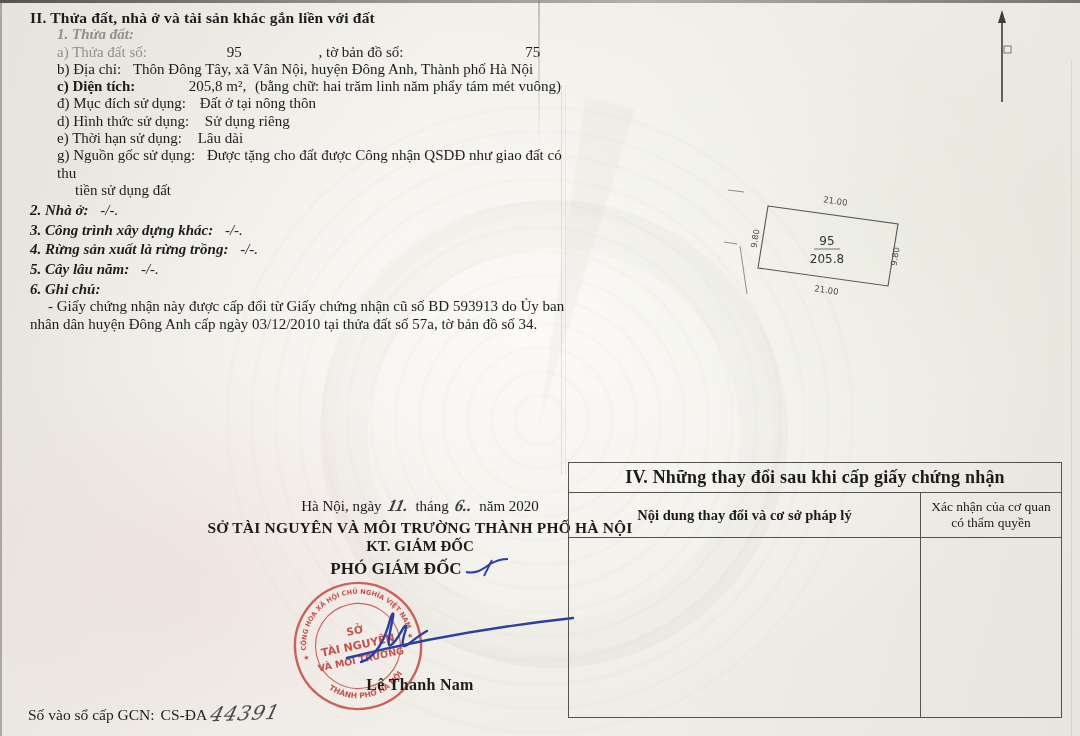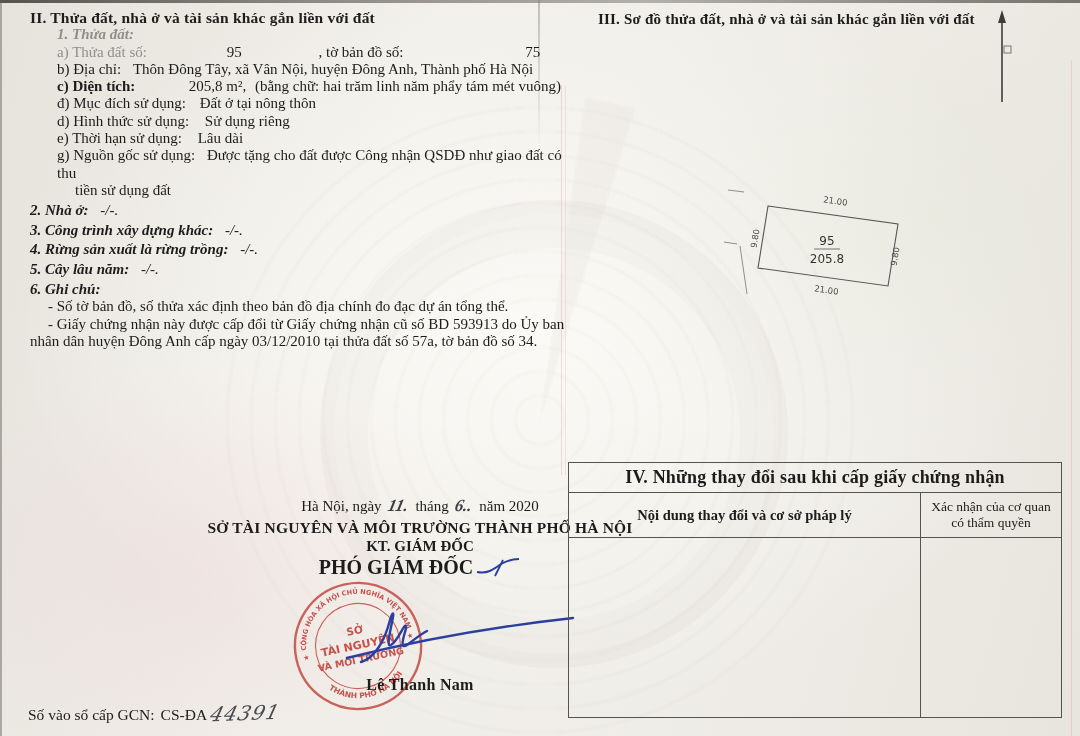--- a/index.html
+++ b/index.html
@@ -46,21 +46,21 @@
   .north{position:absolute;left:985px;top:8px;}
   .parcel{position:absolute;left:680px;top:160px;}
   .dim{font-family:"DejaVu Sans",sans-serif;font-size:8.5px;fill:#4c4c4c;}
   .pnum{font-family:"DejaVu Sans",sans-serif;font-size:12px;fill:#333;}
 
   
   .sig{position:absolute;left:178px;top:496px;width:484px;text-align:center;}
   .sig .date{font-size:15px;}
   .sig .agency{font-size:15.5px;font-weight:bold;margin-top:3px;letter-spacing:0.2px;}
   .sig .kt{font-size:15px;font-weight:bold;margin-top:1px;}
-  .sig .deputy{font-size:20px;font-weight:bold;margin-top:1px;}
+  .sig .deputy{font-size:17px;font-weight:bold;margin-top:1px;}
   .hw{font-style:italic;font-weight:600;color:#3c3e44;display:inline-block;transform:skewX(-12deg);}
   .hw-day{font-size:17px;margin:0 3px;}
   .hw-mon{font-size:17px;margin:0 3px;}
   .tick{vertical-align:-4px;margin-left:2px;}
   .sealwrap{position:absolute;left:283px;top:571px;width:150px;height:150px;transform:rotate(-12deg);opacity:0.92;}
   .sigstroke{position:absolute;left:333px;top:598px;}
   .signer{position:absolute;left:300px;top:676px;width:240px;text-align:center;font-size:16px;font-weight:bold;letter-spacing:0.3px;}
 
   
   .t4{position:absolute;left:568px;top:462px;width:494px;height:256px;border:1.4px solid #55534e;box-sizing:border-box;}
@@ -141,26 +141,24 @@
       <span>4. Rừng sản xuất là rừng trồng:</span>
       <span class="v">-/-.</span>
     </div>
     <div class="item gap2">
       <span>5. Cây lâu năm:</span>
       <span class="v">-/-.</span>
     </div>
     <div class="item gap2">
       <span>6. Ghi chú:</span>
     </div>
-    <div class="notes">- Số tờ bản đồ, số thửa xác định theo bản đồ địa chính đo đạc dự án tổng thể.</div>
     <div class="notes">- Giấy chứng nhận này được cấp đổi từ Giấy chứng nhận cũ số BD 593913 do Ủy ban</div>
     <div>nhân dân huyện Đông Anh cấp ngày 03/12/2010 tại thửa đất số 57a, tờ bản đồ số 34.</div>
   </div>
 
-  <div class="s3t">III. Sơ đồ thửa đất, nhà ở và tài sản khác gắn liền với đất</div>
 
   <svg class="north" width="36" height="100" viewBox="0 0 36 100">
     <line x1="17" y1="13" x2="17" y2="94" stroke="#3c3c3c" stroke-width="1.6"></line>
     <polygon points="17,2 13,15 21,15" fill="#3c3c3c"></polygon>
     <rect x="19" y="38" width="7" height="7" fill="none" stroke="#6a6a6a" stroke-width="0.9"></rect>
   </svg>
 
   <svg class="parcel" width="320" height="160" viewBox="0 0 320 160">
 
     <line x1="48" y1="30" x2="64" y2="32" stroke="#8e8e8e" stroke-width="1"></line>

